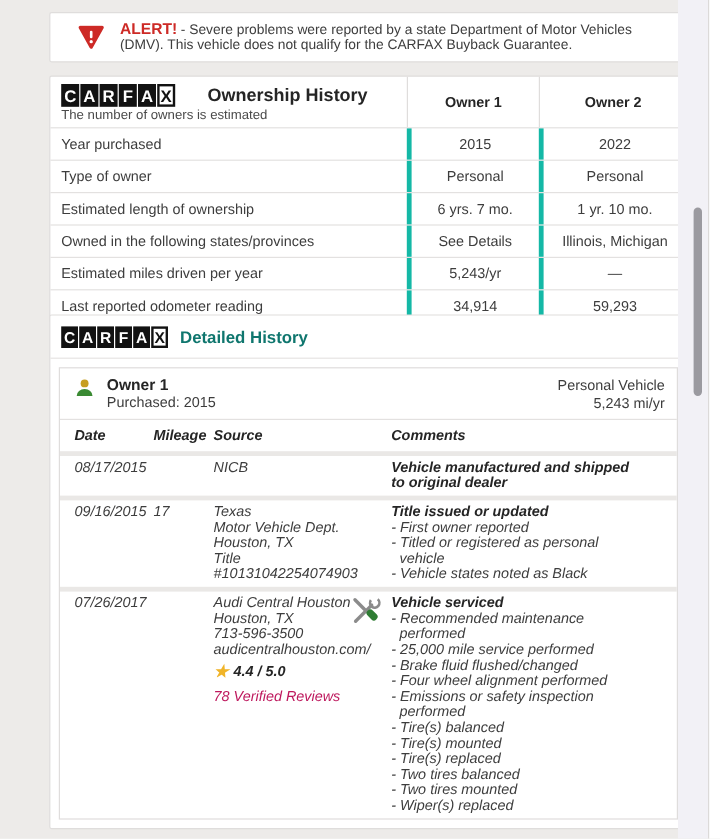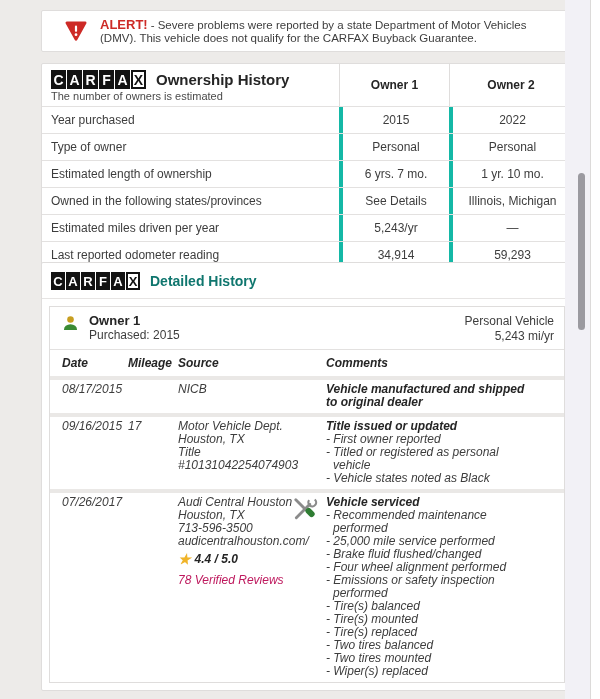--- a/index.html
+++ b/index.html
@@ -30,21 +30,21 @@
   }
   .cfx-letter.cfx-x { background:#fff; color:#121212; border:2px solid #121212; }
   .logo-sm .cfx-letter { width:14px; height:18px; font-size:13px; }
 
   
   .ownership-card { top:63px; }
   .own-grid { display:grid; grid-template-columns:297px 110px 1fr; }
   .own-header { min-height:40px; }
   .own-header-left { padding:6px 0 4px 9px; }
   .logo-line { display:flex; align-items:center; }
-  .own-title { font-size:15px; font-weight:bold; color:#252525; margin-left:9px; }
+  .own-title { font-size:15px; font-weight:bold; color:#252525; margin-left:26px; }
   .own-subtitle { font-size:11px; color:#4a4a4a; margin-top:1px; }
   .own-col-head { border-left:1px solid #dfdddc; display:flex; align-items:center; justify-content:center;
                   font-size:12px; font-weight:bold; color:#252525; }
   .own-row { border-top:1px solid #e3e1e0; min-height:26px; }
   .own-label { padding:6px 6px 6px 9px; font-size:12px; display:flex; align-items:center; }
   .own-val { border-left:4px solid #14b8a6; display:flex; align-items:center; justify-content:center; font-size:12px; }
 
   
   .detailed-card { top:262px; padding-bottom:7px; }
   .det-header { padding:9px 0 8px 9px; display:flex; align-items:center; border-bottom:1px solid #e6e4e3; }
@@ -199,20 +199,21 @@
         </div>
         <div class="cell comments-cell">
           <div class="comment-head">Vehicle manufactured and shipped to original dealer</div>
         </div>
       </div>
 
       <div class="hist-grid event-row">
         <div class="cell">09/16/2015</div>
         <div class="cell">17</div>
         <div class="cell">
+          <div class="src-line">Texas</div>
           <div class="src-line">Motor Vehicle Dept.</div>
           <div class="src-line">Houston, TX</div>
           <div class="src-line">Title</div>
           <div class="src-line">#10131042254074903</div>
         </div>
         <div class="cell comments-cell">
           <div class="comment-head">Title issued or updated</div>
           <div class="detail-line">- First owner reported</div>
           <div class="detail-line">- Titled or registered as personal vehicle</div>
           <div class="detail-line">- Vehicle states noted as Black</div>

